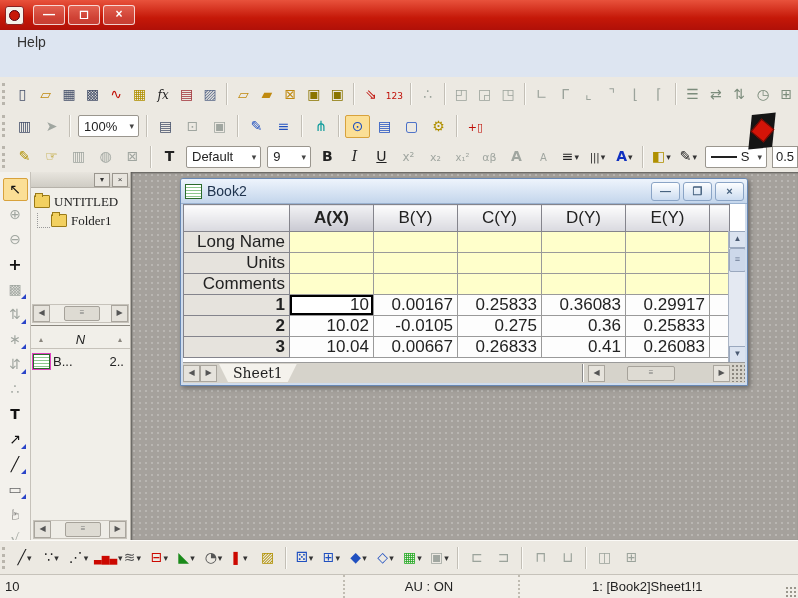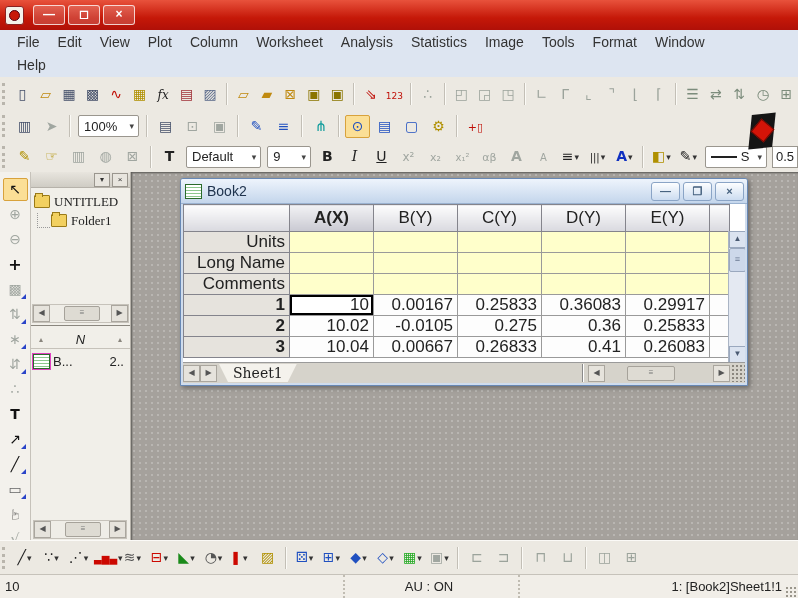--- a/index.html
+++ b/index.html
@@ -130,53 +130,39 @@
   .tab-fill{flex:1;}
   .tab-div{width:0;height:18px;border-left:1px solid #8a8a8a;border-right:1px solid #fff;margin:0 3px;}
   .grip{width:14px;height:18px;background:radial-gradient(#8a867e 1px,transparent 1px);background-size:4px 4px;}
 
   
   .statusbar{position:absolute;left:0;top:574px;width:798px;height:24px;background:#f1eee8;
     border-top:1px solid #c6c2ba;font-size:13px;}
   .sb{position:absolute;top:0;height:23px;line-height:23px;overflow:hidden;border-right:2px dotted #c0bcb2;}
   .sb1{left:0;width:338px;padding-left:5px;}
   .sb2{left:340px;width:178px;text-align:center;}
-  .sb3{right:16px;width:190px;text-align:right;border-right:none;}
+  .sb3{right:16px;width:190px;text-align:left;border-right:none;}
   .sbgrip{position:absolute;right:1px;bottom:1px;width:12px;height:12px;
     background:radial-gradient(#9a968c 1px,transparent 1px);background-size:4px 4px;}
 </style>
 </head>
 <body>
 
 <div class="app">
 
   <div class="titlebar">
     <span class="appicon"></span>
     <span class="winbtns">
       <span class="wbtn">—</span>
       <span class="wbtn">◻</span>
       <span class="wbtn">×</span>
     </span>
   </div>
 
   <div class="menubar">
-    <div class="menurow">
-        <span class="menu-item">File</span>
-        <span class="menu-item">Edit</span>
-        <span class="menu-item">View</span>
-        <span class="menu-item">Plot</span>
-        <span class="menu-item">Column</span>
-        <span class="menu-item">Worksheet</span>
-        <span class="menu-item">Analysis</span>
-        <span class="menu-item">Statistics</span>
-        <span class="menu-item">Image</span>
-        <span class="menu-item">Tools</span>
-        <span class="menu-item">Format</span>
-        <span class="menu-item">Window</span>
-      </div>
     <div class="menurow">
         <span class="menu-item">Help</span>
       </div>
   </div>
 
   <div class="toolbar row1">
       <span class="thandle"></span>
       <span class="tbtn"><span class="glyph" style="color: rgb(69, 80, 106);">▯</span></span>
       <span class="tbtn"><span class="glyph" style="color: rgb(192, 138, 16);">▱</span></span>
       <span class="tbtn"><span class="glyph" style="color: rgb(69, 80, 106);">▦</span></span>
@@ -377,30 +363,30 @@
               <tr>
             <th class="rowhead"></th>
             <th class="colsel">A(X)</th>
             <th>B(Y)</th>
             <th>C(Y)</th>
             <th>D(Y)</th>
             <th>E(Y)</th>
             <th></th>
           </tr>
           <tr>
+            <td class="rowhead">Long Name</td>
+            <td class="ycell"></td>
+                <td class="ycell"></td>
+            <td class="ycell"></td>
+                <td class="ycell"></td>
+            <td class="ycell"></td>
+                <td class="ycell"></td>
+          </tr>
+          <tr>
             <td class="rowhead">Units</td>
-            <td class="ycell"></td>
-                <td class="ycell"></td>
-            <td class="ycell"></td>
-                <td class="ycell"></td>
-            <td class="ycell"></td>
-                <td class="ycell"></td>
-          </tr>
-          <tr>
-            <td class="rowhead">Long Name</td>
             <td class="ycell"></td>
                 <td class="ycell"></td>
             <td class="ycell"></td>
                 <td class="ycell"></td>
             <td class="ycell"></td>
                 <td class="ycell"></td>
           </tr>
           <tr>
             <td class="rowhead">Comments</td>
             <td class="ycell"></td>

